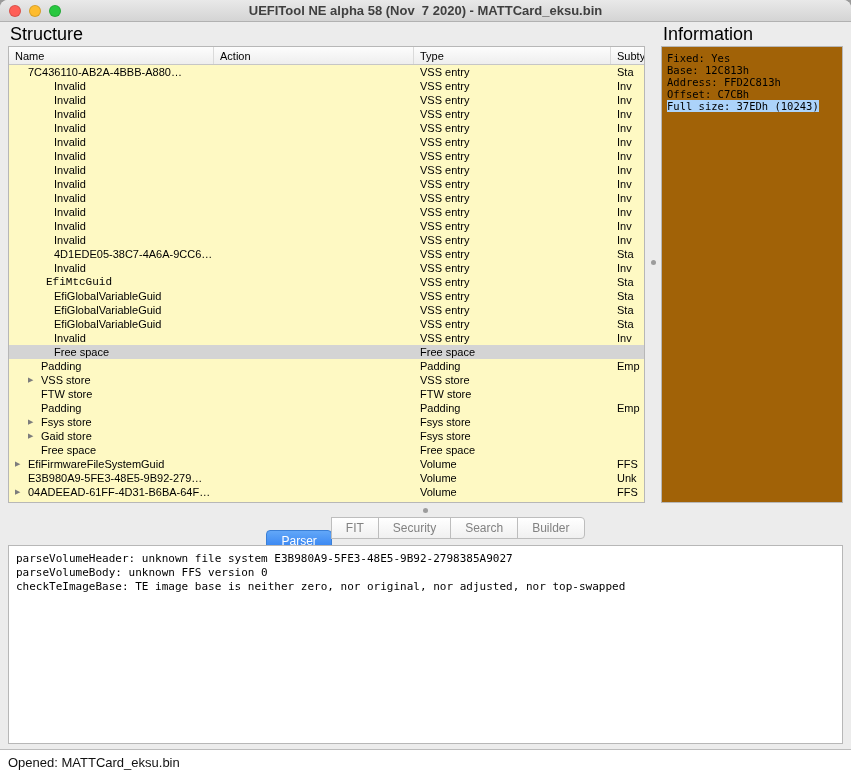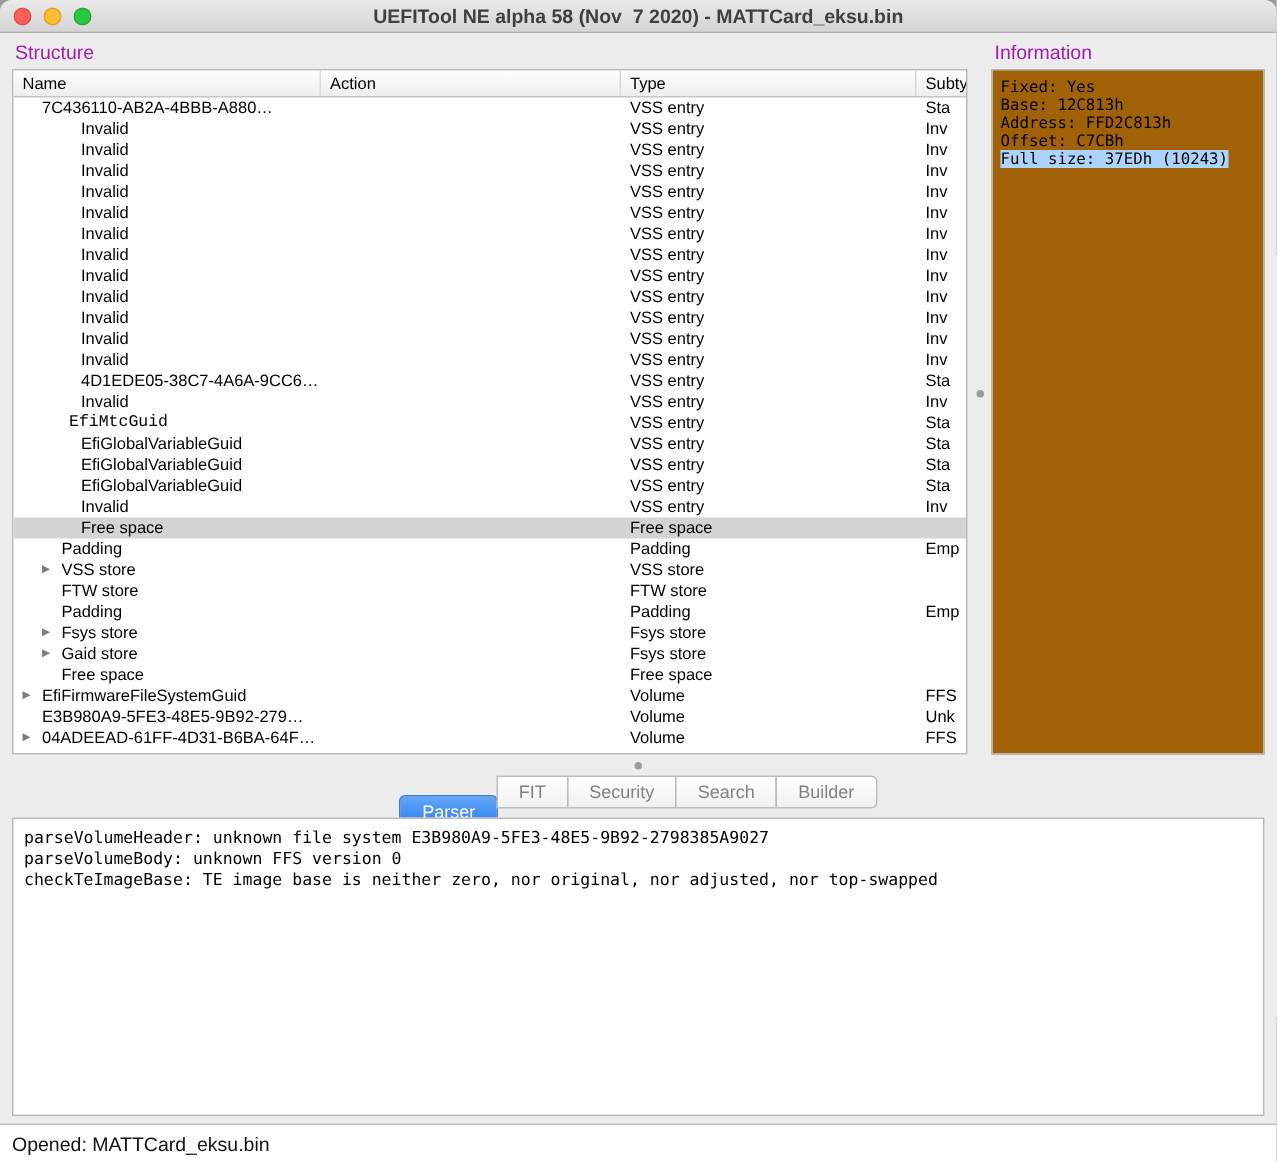--- a/index.html
+++ b/index.html
@@ -19,27 +19,27 @@
   .tl.red    { background:var(--traffic_red,#ff5f57); }
   .tl.yellow { background:var(--traffic_yellow,#febc2e); }
   .tl.green  { background:var(--traffic_green,#28c840); }
   .title { font-size:13px; font-weight:bold; color:#3f3f3f; white-space:pre; }
 
   
   .main { flex:1; min-height:0; display:flex; flex-direction:column; padding:0 8px; }
   .top-area { display:flex; align-items:stretch; flex:none; }
   .left-col  { width:637px; display:flex; flex-direction:column; }
   .right-col { width:182px; display:flex; flex-direction:column; }
-  .pane-label { height:24px; display:flex; align-items:center; font-size:13px; color:#a21caf; padding-left:2px; }
+  .pane-label { height:24px; display:flex; align-items:center; font-size:18px; color:#000000; padding-left:2px; }
 
   .v-splitter { width:16px; display:flex; align-items:center; justify-content:center; }
   .dot { width:5px; height:5px; border-radius:50%; background:#9c9c9c; }
 
   
-  .tree-panel { height:457px; border:1px solid #b7b7b7; background:#ffffff;
+  .tree-panel { height:457px; border:1px solid #b7b7b7; background:#fef9c3;
                 display:flex; flex-direction:column; overflow:hidden; }
   .tree-header { display:grid; grid-template-columns:205px 200px 197px 1fr;
                  height:18px; flex:none;
                  background:linear-gradient(#fdfdfd,#eeeeee);
                  border-bottom:1px solid #c6c6c6; }
   .hcell { font-size:11px; color:#000; padding:3px 0 0 6px;
            border-right:1px solid #dadada; overflow:hidden; white-space:nowrap; }
   .hcell.last { border-right:none; }
 
   .tree-body { flex:1; overflow:hidden; }

